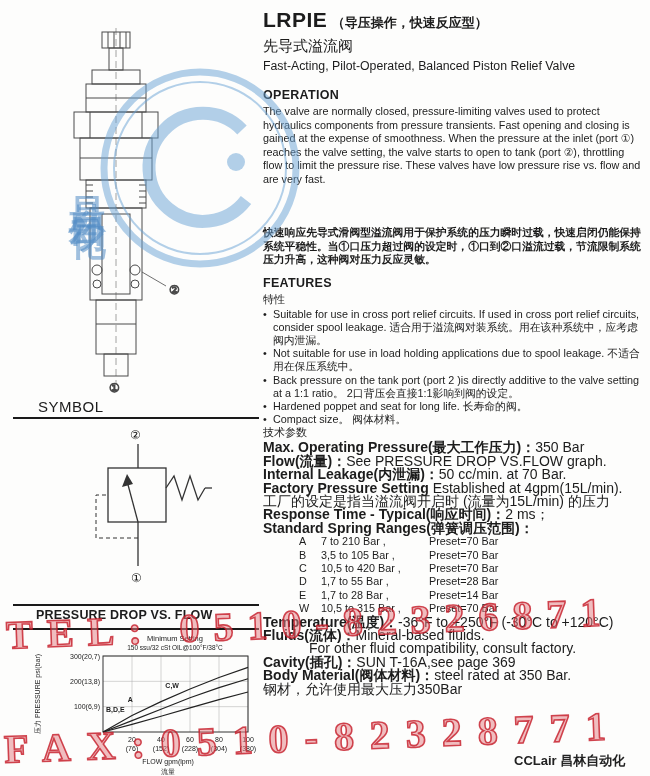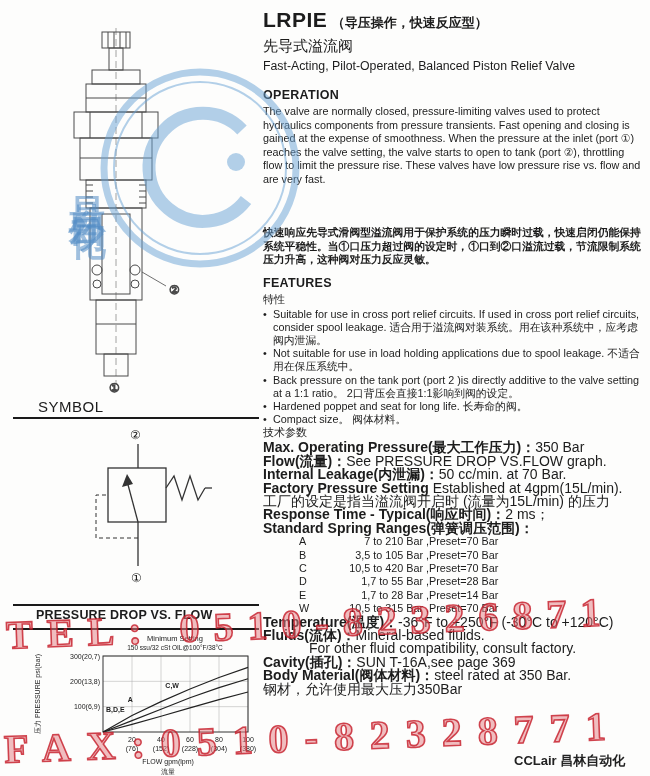--- a/index.html
+++ b/index.html
@@ -20,21 +20,21 @@
   .sec-subheading{font-size:11px;line-height:13px;margin-bottom:2px;font-family:Liberation Serif, serif;}
   .body-text{font-size:10.8px;line-height:13.5px;}
   .cn-strong{font-weight:bold;margin-top:40px;}
   .feat{display:flex;font-size:10.8px;line-height:13.2px;}
   .bullet{width:10px;flex:0 0 10px;}
   .spec-row{font-size:14px;line-height:13.4px;}
   .spec-label{font-weight:bold;}
   .springs{margin-left:36px;}
   .spring-row{display:flex;font-size:10.8px;line-height:13.4px;}
   .spring-code{width:22px;}
-  .spring-range{width:108px;text-align:right;}
+  .spring-range{width:108px;}
   .indent2{margin-left:46px;}
   
   .symbol-heading{position:absolute;left:38px;top:398px;font-size:15px;letter-spacing:.5px;z-index:1;}
   .rule{position:absolute;left:13px;width:246px;border-top:2px solid #1a1a1a;z-index:1;}
   .chart-heading{position:absolute;left:36px;top:608px;font-size:12.5px;font-weight:bold;letter-spacing:.2px;z-index:1;}
   
   svg{overflow:visible;}
   .lw, .lw rect, .lw line, .lw polyline, .lw circle, .lw path{fill:none;stroke:#4a4a4a;stroke-width:1;}
   .cl{stroke:#8a8a8a !important;stroke-dasharray:7 4;stroke-width:.8 !important;}
   .sym rect,.sym line,.sym polyline{fill:none;stroke:#333;stroke-width:1.3;}

